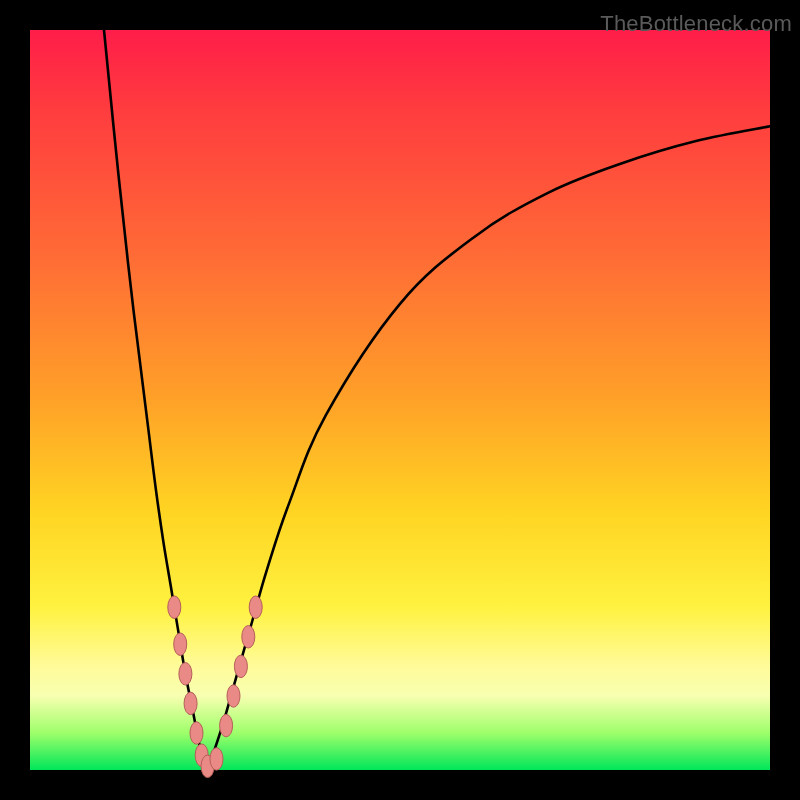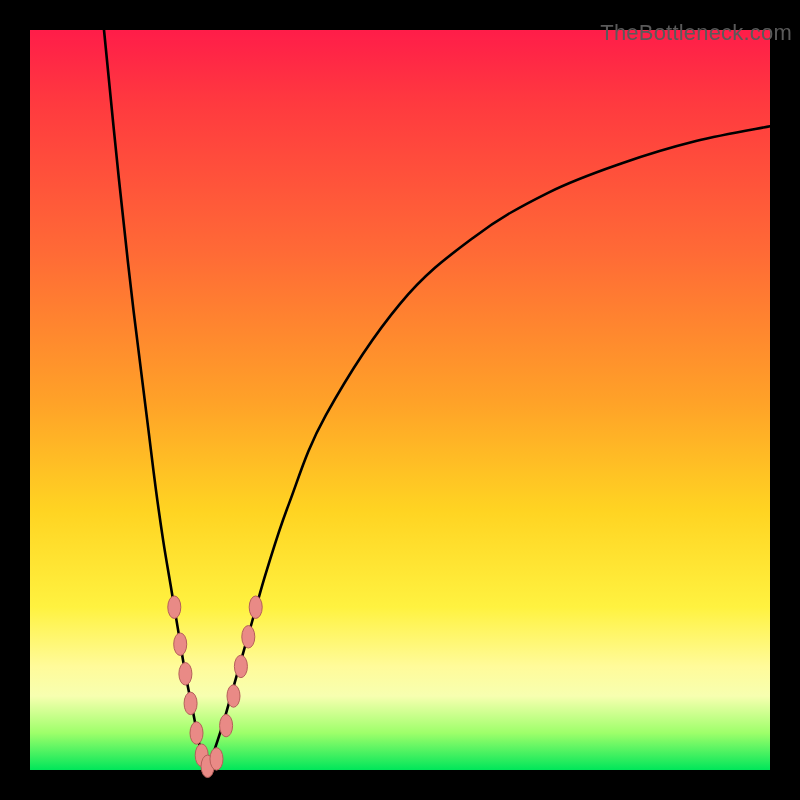--- a/index.html
+++ b/index.html
@@ -33,21 +33,21 @@
       #ffd422 65%,
       #fff240 78%,
       #fffb9a 86%,
       #f7ffb0 90%,
       #9eff6a 95%,
       #00e65a 100%
     );
   }
   .watermark {
     position: absolute;
-    top: 20px;
+    top: 11px;
     right: 8px;
     color: #5a5a5a;
     font-size: 22px;
     font-weight: 400;
     letter-spacing: 0.2px;
     user-select: none;
   }
   svg.curves {
     position: absolute;
     left: 0;

